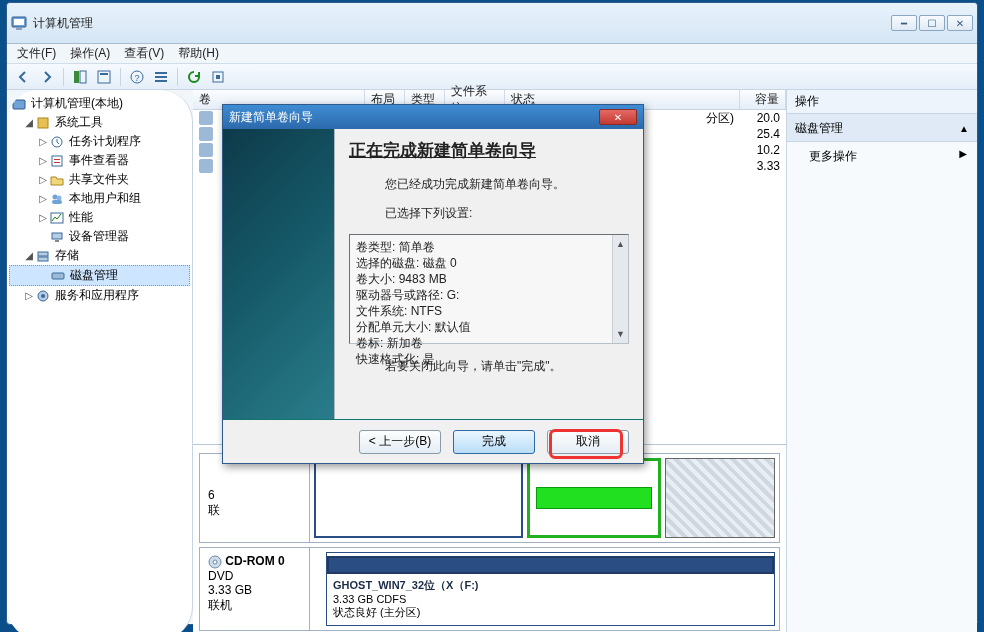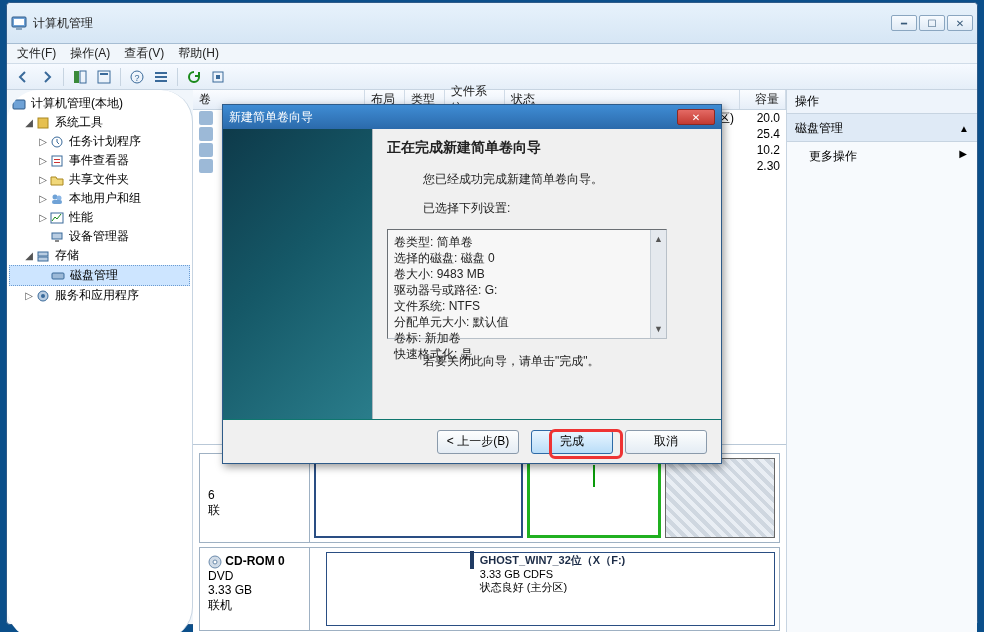--- a/index.html
+++ b/index.html
@@ -57,53 +57,53 @@
   .row .col { padding:0 6px; }
   .cap-col { justify-content:flex-end; text-align:right; }
   .listbody .row .col-name::before { content:''; width:14px; height:14px; display:inline-block; margin-right:4px; background:#9cb9d7; border-radius:2px; vertical-align:middle;}
 
   
   .diskarea { margin-top:auto; border-top:1px solid #b9c8d7; font-size:12px; padding:4px;}
   .diskblk { display:flex; border:1px solid #9fb1c3; margin:4px 2px; background:#fff;}
   .disklab { width:110px; padding:6px 8px; border-right:1px solid #9fb1c3; }
   .disklab b { font-size:12px; }
   .partwrap { flex:1; display:flex; padding:4px; gap:4px;}
-  .part { border:1px solid #2f4f7f; padding:4px 6px; font-size:11px; display:flex; justify-content:center;}
+  .part { border:1px solid #2f4f7f; padding:4px 6px; font-size:11px; display:flex; flex-direction:column; justify-content:center;}
   .part .pt { font-weight:bold; color:#1b2b46;}
   .part-dark { background:#2a4e83; color:#fff; border:2px solid #203b63; height:18px; margin:-2px 0 4px 0;}
   .part-green { border:3px solid #20b020; background:#fff;}
   .part-hatch {
     background: repeating-linear-gradient(45deg,#e9eef4,#e9eef4 4px,#cfd7e0 4px,#cfd7e0 8px);
     border:1px solid #666;
   }
   .part-greenfill { background:#20e020; border:1px solid #0a9a0a; height:22px; }
 
   
   .actions { width:190px; background:#f7fafd; }
   .actions .hdr { font-size:12px; padding:3px 8px; border-bottom:1px solid #c7d4e1; background:#eef4fb;}
   .actions .section { font-size:12px; padding:6px 8px 4px 8px; display:flex; justify-content:space-between; align-items:center; background:#dfeaf6; border-bottom:1px solid #c7d4e1;}
   .actions .item { font-size:12px; padding:6px 10px 6px 22px; display:flex; justify-content:space-between; cursor:default;}
   .actions .arrow { font-size:10px; }
 
   
   .overlay-dlg {
-    position:absolute; left:222px; top:104px; width:500px; height:360px;
+    position:absolute; left:222px; top:104px; width:422px; height:360px;
     background:#f0f0f0; border:1px solid #2e5b89; box-shadow:2px 3px 8px rgba(0,0,0,0.4);
   }
   .dlg-title { height:24px; background:linear-gradient(#3f8cd4,#2b6aab); color:#fff; font-size:12px; display:flex; align-items:center; padding:0 6px; }
   .dlg-title .spacer { flex:1; }
   .dlg-close { width:38px; height:16px; background:linear-gradient(#e46a64,#c33a32); border:1px solid #8a2a24; border-radius:2px; color:#fff; display:flex; align-items:center; justify-content:center; font-size:10px; cursor:default;}
   .dlg-body { display:flex; height: calc(100% - 24px - 44px); }
   .dlg-side {
     width:150px; height:100%;
     background: linear-gradient(135deg,#0e3a4a 0%, #155867 45%, #2a7d8b 100%);
     border-right:1px solid #b0b7be;
   }
   .dlg-content { flex:1; padding:10px 14px 6px 14px; background:#f0f0f0; font-size:12px; color:#222;}
-  .dlg-content h2 { font-size:14px; font-weight:bold; margin-bottom:14px; }
+  .dlg-content h2 { font-size:17px; font-weight:bold; margin-bottom:14px;text-decoration:underline; }
   .dlg-content p { margin-bottom:12px;margin-left:36px; }
   .settings-box { border:1px inset #b8c0c8; background:#f7f7f7; height:110px; width:280px; padding:4px 6px; font-family:"SimSun","NSimSun",monospace; font-size:12px; line-height:16px; white-space:pre; position:relative;}
   .settings-scroll { position:absolute; right:0; top:0; bottom:0; width:16px; background:#e5e9ee; border-left:1px solid #c7cfd7; display:flex; flex-direction:column; justify-content:space-between; align-items:center; font-size:9px; color:#555;}
   .settings-scroll div { width:100%; text-align:center; padding:1px 0; }
   .dlg-footer { height:44px; display:flex; justify-content:flex-end; align-items:center; gap:12px; padding:0 14px; background:#f0f0f0; border-top:1px solid #0f766e;}
   .btn { min-width:82px; height:24px; font-size:12px; border:1px solid #8a9aab; border-radius:3px; background:linear-gradient(#fdfefe,#e4ecf4); cursor:default; display:flex; align-items:center; justify-content:center; padding:0 8px;}
   .btn-default { background:linear-gradient(#eaf6ff,#b9ddf8); border-color:#2e6aa6;}
   .btn-ring { position:absolute; border:3px solid #e33; border-radius:6px; pointer-events:none; }
 
 </style>
@@ -333,21 +333,21 @@
             <div class="col col-fs"></div>
           <div class="col col-status" style="flex:1"></div>
           <div class="col col-cap cap-col">10.2</div>
         </div>
         <div class="row">
           <div class="col col-name"></div>
             <div class="col col-layout"></div>
             <div class="col col-type"></div>
             <div class="col col-fs"></div>
           <div class="col col-status" style="flex:1"></div>
-          <div class="col col-cap cap-col">2.30</div>
+          <div class="col col-cap cap-col">3.33</div>
         </div>
       </div>
 
       <div class="diskarea">
 
         <div class="diskblk" style="height:90px;">
           <div class="disklab">
             <b>&nbsp;</b><br>&nbsp;<br>6<br>联
           </div>
           <div class="partwrap">

